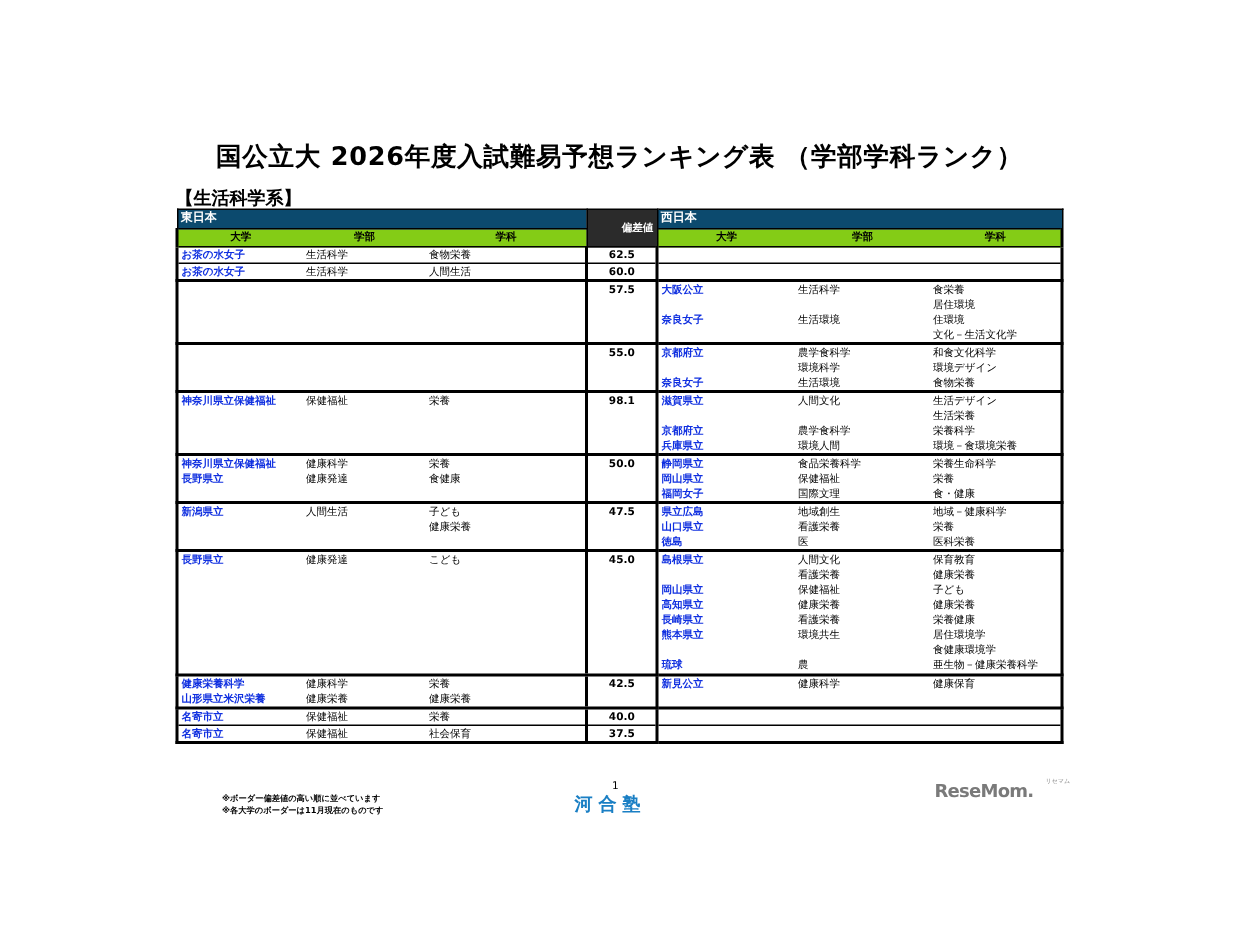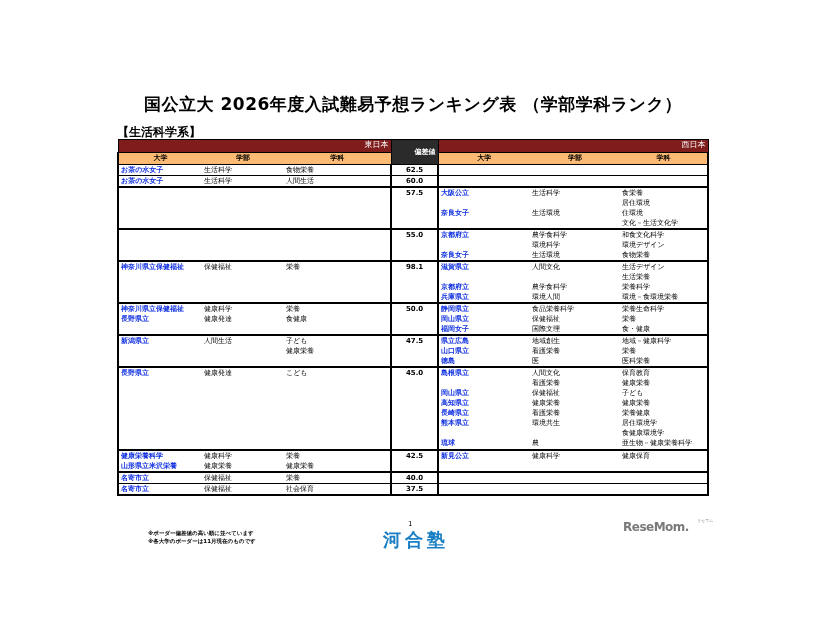--- a/index.html
+++ b/index.html
@@ -4,36 +4,36 @@
 <style>
   html, body { margin: 0; padding: 0; background: #ffffff; }
   body { width: 826px; height: 620px; position: relative; overflow: hidden;
          font-family: "DejaVu Sans", sans-serif; color: #000; }
   .title { position: absolute; left: 0; width: 826px; top: 93px; text-align: center;
            font-size: 17px; font-weight: bold; letter-spacing: 0.5px; }
   .section { position: absolute; left: 117px; top: 124px; font-size: 12px; font-weight: bold; text-align: center; }
   table.rank { position: absolute; left: 117px; top: 139px; width: 590px;
                border-collapse: collapse; table-layout: fixed; font-size: 7px; line-height: 10px; }
   table.rank td, table.rank th { padding: 0 2px; vertical-align: top; }
-  .h-region { background: #7f1d1d; color: #fff; font-weight: normal; text-align: right;
+  .h-region { background: #0c4a6e; color: #fff; font-weight: bold; text-align: left;
               font-size: 8px; height: 12px; border: 1px solid #000; }
   .h-score { background: #2b2b2b; color: #fff; font-weight: bold; text-align: right;
              vertical-align: middle !important; font-size: 7px; border: 1px solid #000; }
-  .h-col { background: #fdba74; color: #000; font-weight: bold; text-align: center;
+  .h-col { background: #84cc16; color: #000; font-weight: bold; text-align: center;
            font-size: 7px; height: 11px; border-bottom: 1px solid #000; }
   .east-l { border-left: 2px solid #000; }
   .score { text-align: center; font-weight: bold; border-left: 2px solid #000000; border-right: 2px solid #000; }
   .west-r { border-right: 2px solid #000; }
   tr.row td { border-bottom: 2px solid #000; }
   tr.row.thin td { border-bottom: 1px solid #000; }
   .uni { color: #1030e0; font-weight: bold; }
   .line { display: block; height: 10px; white-space: nowrap; overflow: hidden; }
   .foot-notes { position: absolute; left: 148px; top: 529px; font-size: 5.5px; font-weight: bold; line-height: 8px; }
   .page-num { position: absolute; left: 408px; top: 520px; font-size: 7px; }
-  .kawai { position: absolute; left: 383px; top: 528px; font-size: 18px; font-weight: bold;
+  .kawai { position: absolute; left: 383px; top: 528px; font-size: 12px; font-weight: bold;
            color: #1a7fc4; letter-spacing: 4px; }
   .resemom { position: absolute; left: 623px; top: 520px; font-size: 12px; font-weight: bold;
              color: #7a7a7a; letter-spacing: -0.5px; }
   .resemom-kana { position: absolute; left: 697px; top: 518px; font-size: 4px; color: #888; }
 </style>
 </head>
 <body>
 
 <div class="title">国公立大  2026年度入試難易予想ランキング表 （学部学科ランク）</div>
 <div class="section">【生活科学系】</div>

